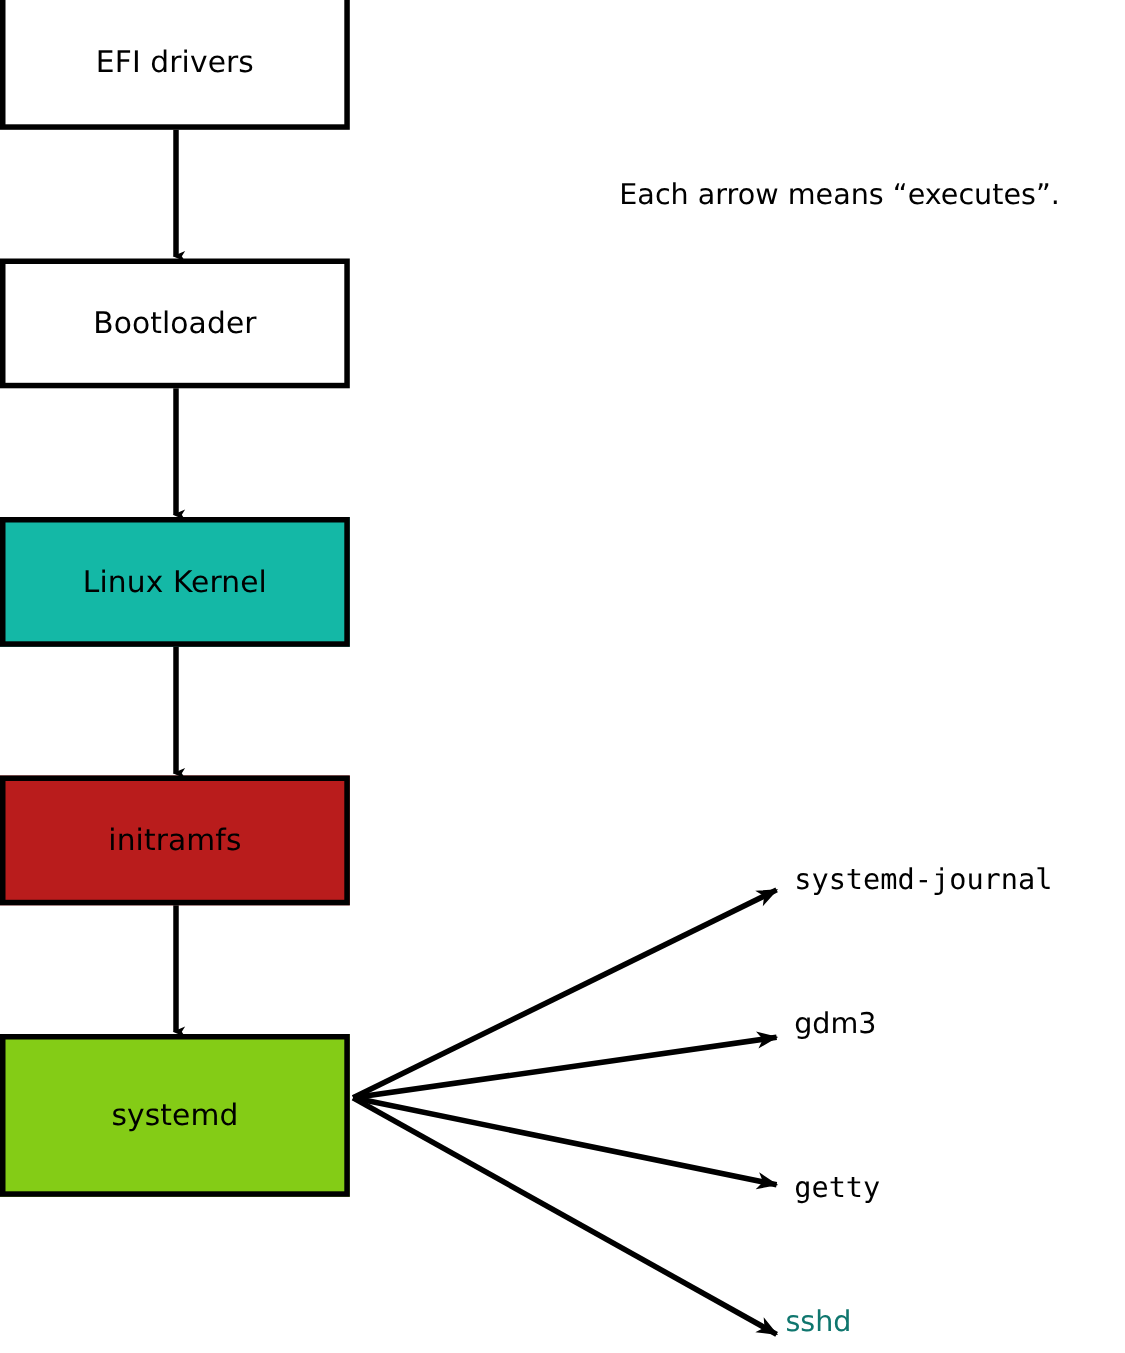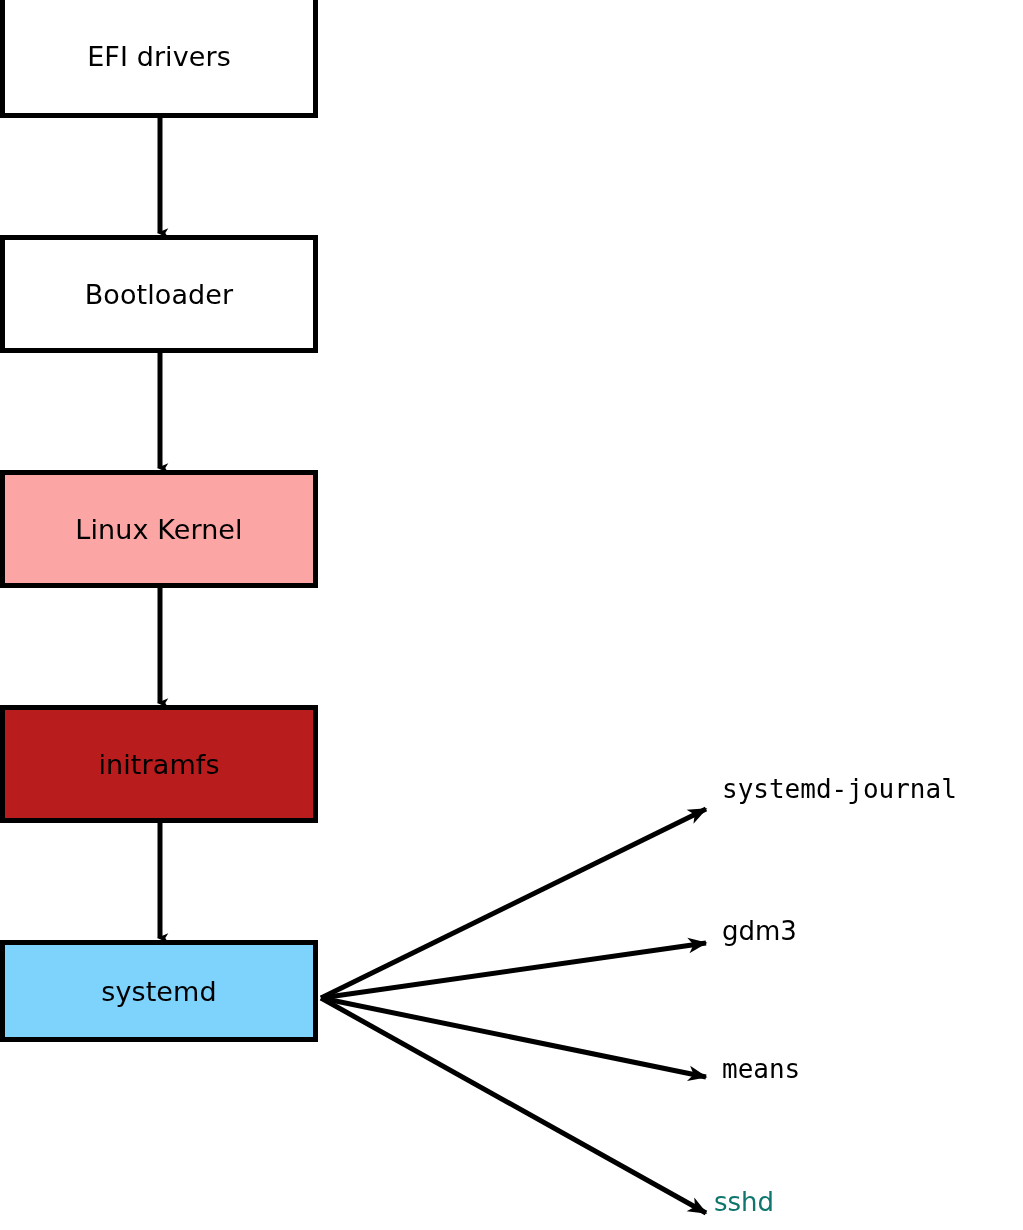--- a/index.html
+++ b/index.html
@@ -63,45 +63,46 @@
   .leaf-label {
     position: absolute;
     color: #000000;
     white-space: nowrap;
     line-height: 1;
   }
   .leaf-label.mono {
     font-family: "DejaVu Sans Mono", monospace;
     font-size: 26px;
     letter-spacing: 0px;
+    margin-top: 11px;
   }
   .leaf-label.sans {
     font-family: "DejaVu Sans", sans-serif;
     font-size: 26px;
   }
 </style>
 </head>
 <body>
 
 <div id="canvas">
 
   <div id="boxes">
       <div class="node-box" style="left: 0px; top: -5px; width: 318px; height: 123px; border-color: rgb(0, 0, 0); background: rgb(255, 255, 255);">
         <span class="node-label" style="color: rgb(0, 0, 0);">EFI drivers</span>
       </div>
       <div class="node-box" style="left: 0px; top: 235px; width: 318px; height: 118px; border-color: rgb(0, 0, 0); background: rgb(255, 255, 255);">
         <span class="node-label" style="color: rgb(0, 0, 0);">Bootloader</span>
       </div>
-      <div class="node-box" style="left: 0px; top: 470px; width: 318px; height: 118px; border-color: rgb(0, 0, 0); background: #fca5a5;">
+      <div class="node-box" style="left: 0px; top: 470px; width: 318px; height: 118px; border-color: rgb(0, 0, 0); background: #14b8a6;">
         <span class="node-label" style="color: rgb(0, 0, 0);">Linux Kernel</span>
       </div>
       <div class="node-box" style="left: 0px; top: 705px; width: 318px; height: 118px; border-color: rgb(0, 0, 0); background: #b91c1c;">
         <span class="node-label" style="color: rgb(0, 0, 0);">initramfs</span>
       </div>
-      <div class="node-box" style="left: 0px; top: 940px; width: 318px; height: 102px; border-color: rgb(0, 0, 0); background: #7dd3fc;">
+      <div class="node-box" style="left: 0px; top: 940px; width: 318px; height: 148px; border-color: rgb(0, 0, 0); background: #84cc16;">
         <span class="node-label" style="color: rgb(0, 0, 0);">systemd</span>
       </div>
     </div>
 
   <svg id="arrow-layer" viewBox="0 0 1023 1230" xmlns="http://www.w3.org/2000/svg">
     <defs>
 
       <marker id="barb-down" markerWidth="14" markerHeight="14" refX="5" refY="10.5" orient="auto" markerUnits="userSpaceOnUse">
         <path d="M5,13.5 L0.2,2.2 L5,5.2 L9.8,2.2 Z" fill="#000000"></path>
       </marker>
@@ -116,21 +117,22 @@
         <line x1="160" y1="823" x2="160" y2="938" stroke="#000000" stroke-width="5" marker-end="url(#barb-down)"></line>
       </g>
     <g id="fan-arrow-group">
         <line x1="321" y1="998" x2="706" y2="809" stroke="#000000" stroke-width="5" marker-end="url(#barb-fan)"></line>
         <line x1="321" y1="998" x2="706" y2="943" stroke="#000000" stroke-width="5" marker-end="url(#barb-fan)"></line>
         <line x1="321" y1="998" x2="706" y2="1077" stroke="#000000" stroke-width="5" marker-end="url(#barb-fan)"></line>
         <line x1="321" y1="998" x2="706" y2="1213" stroke="#000000" stroke-width="5" marker-end="url(#barb-fan)"></line>
       </g>
   </svg>
 
+  <div id="caption">Each arrow means “executes”.</div>
 
   <div id="leaf-labels">
       <div class="leaf-label mono" style="left: 722px; top: 776px; color: rgb(0, 0, 0);">systemd-journal</div>
       <div class="leaf-label sans" style="left: 722px; top: 918px; color: rgb(0, 0, 0); text-align: center;">gdm3</div>
-      <div class="leaf-label mono" style="left: 722px; top: 1056px; color: rgb(0, 0, 0);">means</div>
+      <div class="leaf-label mono" style="left: 722px; top: 1056px; color: rgb(0, 0, 0);">getty</div>
       <div class="leaf-label sans" style="left: 714px; top: 1189px; color: #0f766e;">sshd</div>
     </div>
 
 </div>
 
 </body></html>

